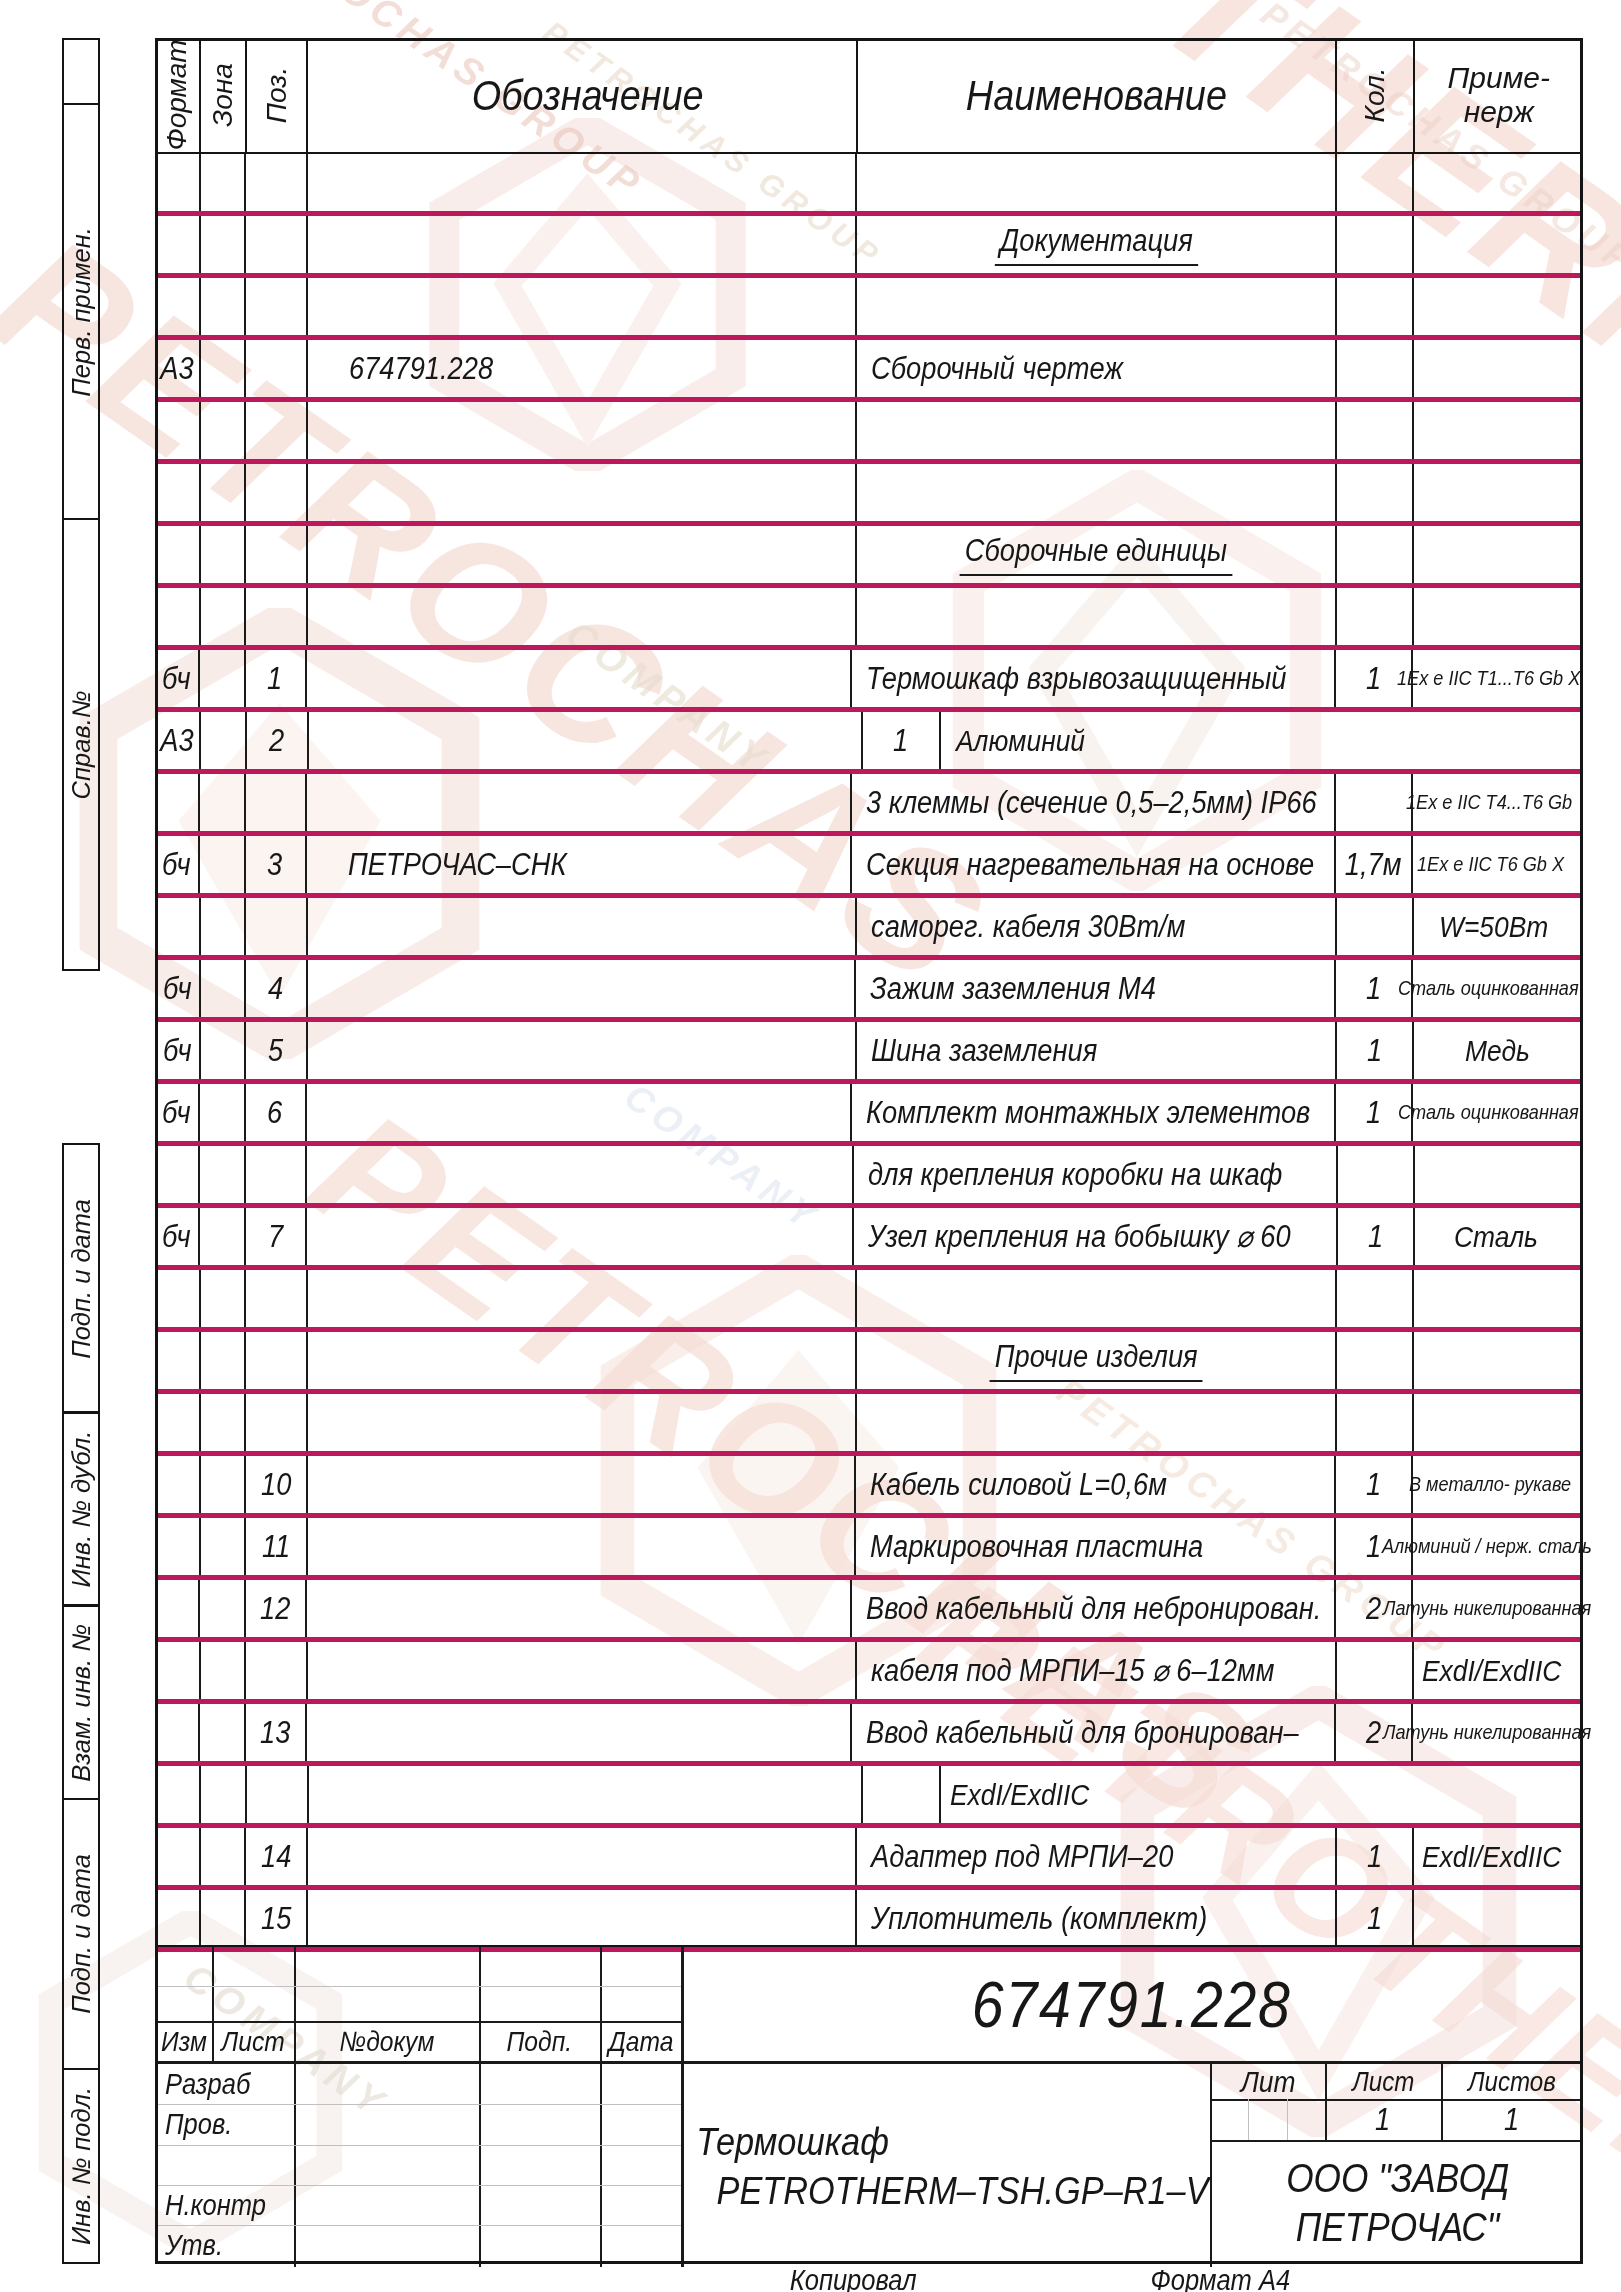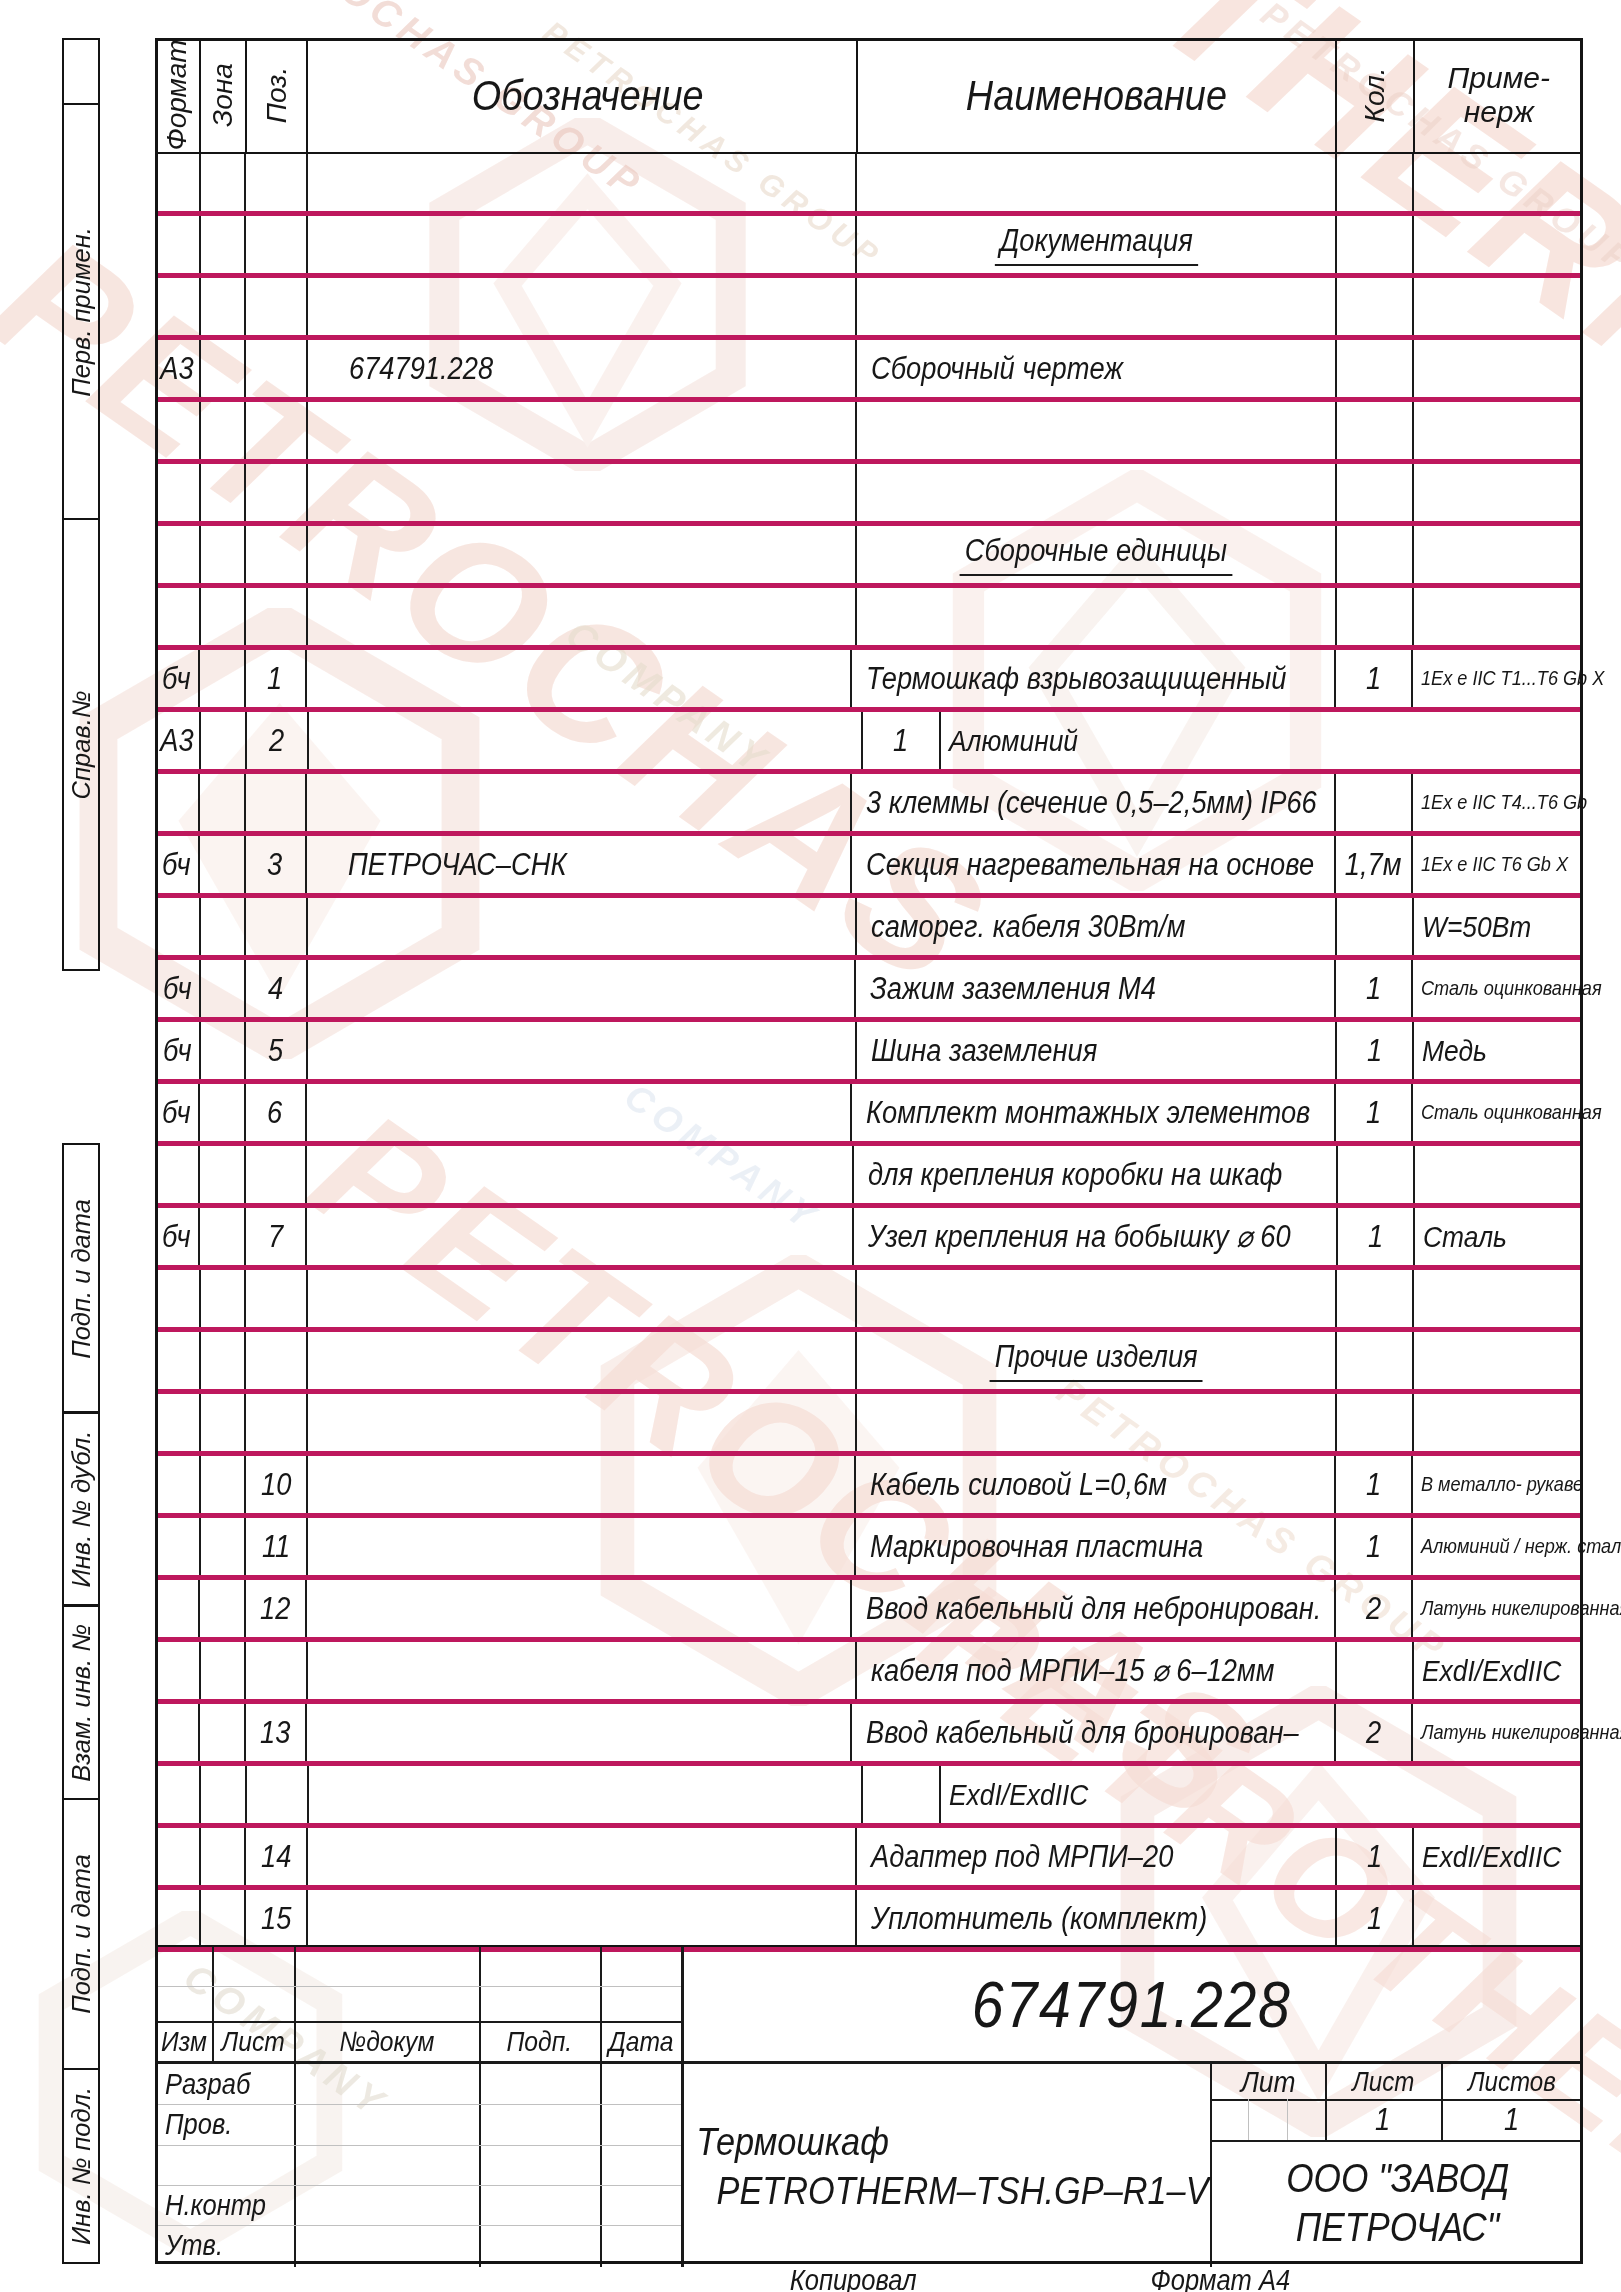--- a/index.html
+++ b/index.html
@@ -32,21 +32,21 @@
   .h2line{font-size:30px;line-height:34px;}
   
   #rows{position:absolute;left:155px;top:154px;width:1428px;z-index:2;}
   .row{display:flex;height:62px;border-bottom:5px solid #be185d;box-sizing:border-box;}
   .c{border-right:2px solid #1a1a1a;box-sizing:border-box;display:flex;align-items:center;font-size:31px;}
   .c.format{justify-content:center;}
   .c.pos{justify-content:center;}
   .c.desig{padding-left:29px;}
   .c.name{padding-left:13.7px;}
   .c.qty{justify-content:center;}
-  .c.note{padding:2px 2px 2px 7.8px;font-size:20.6px;line-height:22.5px;white-space:pre-line;}
+  .c.note{padding:2px 2px 2px 7.8px;font-size:20.6px;line-height:22.5px;white-space:pre-line;justify-content:center;}
   .c.note.nbig{font-size:30px;line-height:32px;}
   .c.name.section{justify-content:center;padding-left:0;}
   .underl{border-bottom:2.9px solid #1a1a1a;padding:0 5.9px 4.9px 5.9px;}
   .cnd{display:inline-block;transform:scaleX(.88);transform-origin:0 50%;white-space:nowrap;}
   .cndc{display:inline-block;transform:scaleX(.88);transform-origin:50% 50%;white-space:nowrap;}
   
   #tblock{position:absolute;left:155px;top:1945px;width:1428px;height:320px;
     border-top:2.9px solid #141414;box-sizing:border-box;z-index:2;}
   .vl{position:absolute;width:2px;background:#1a1a1a;}
   .hl{position:absolute;height:2px;background:#1a1a1a;}

